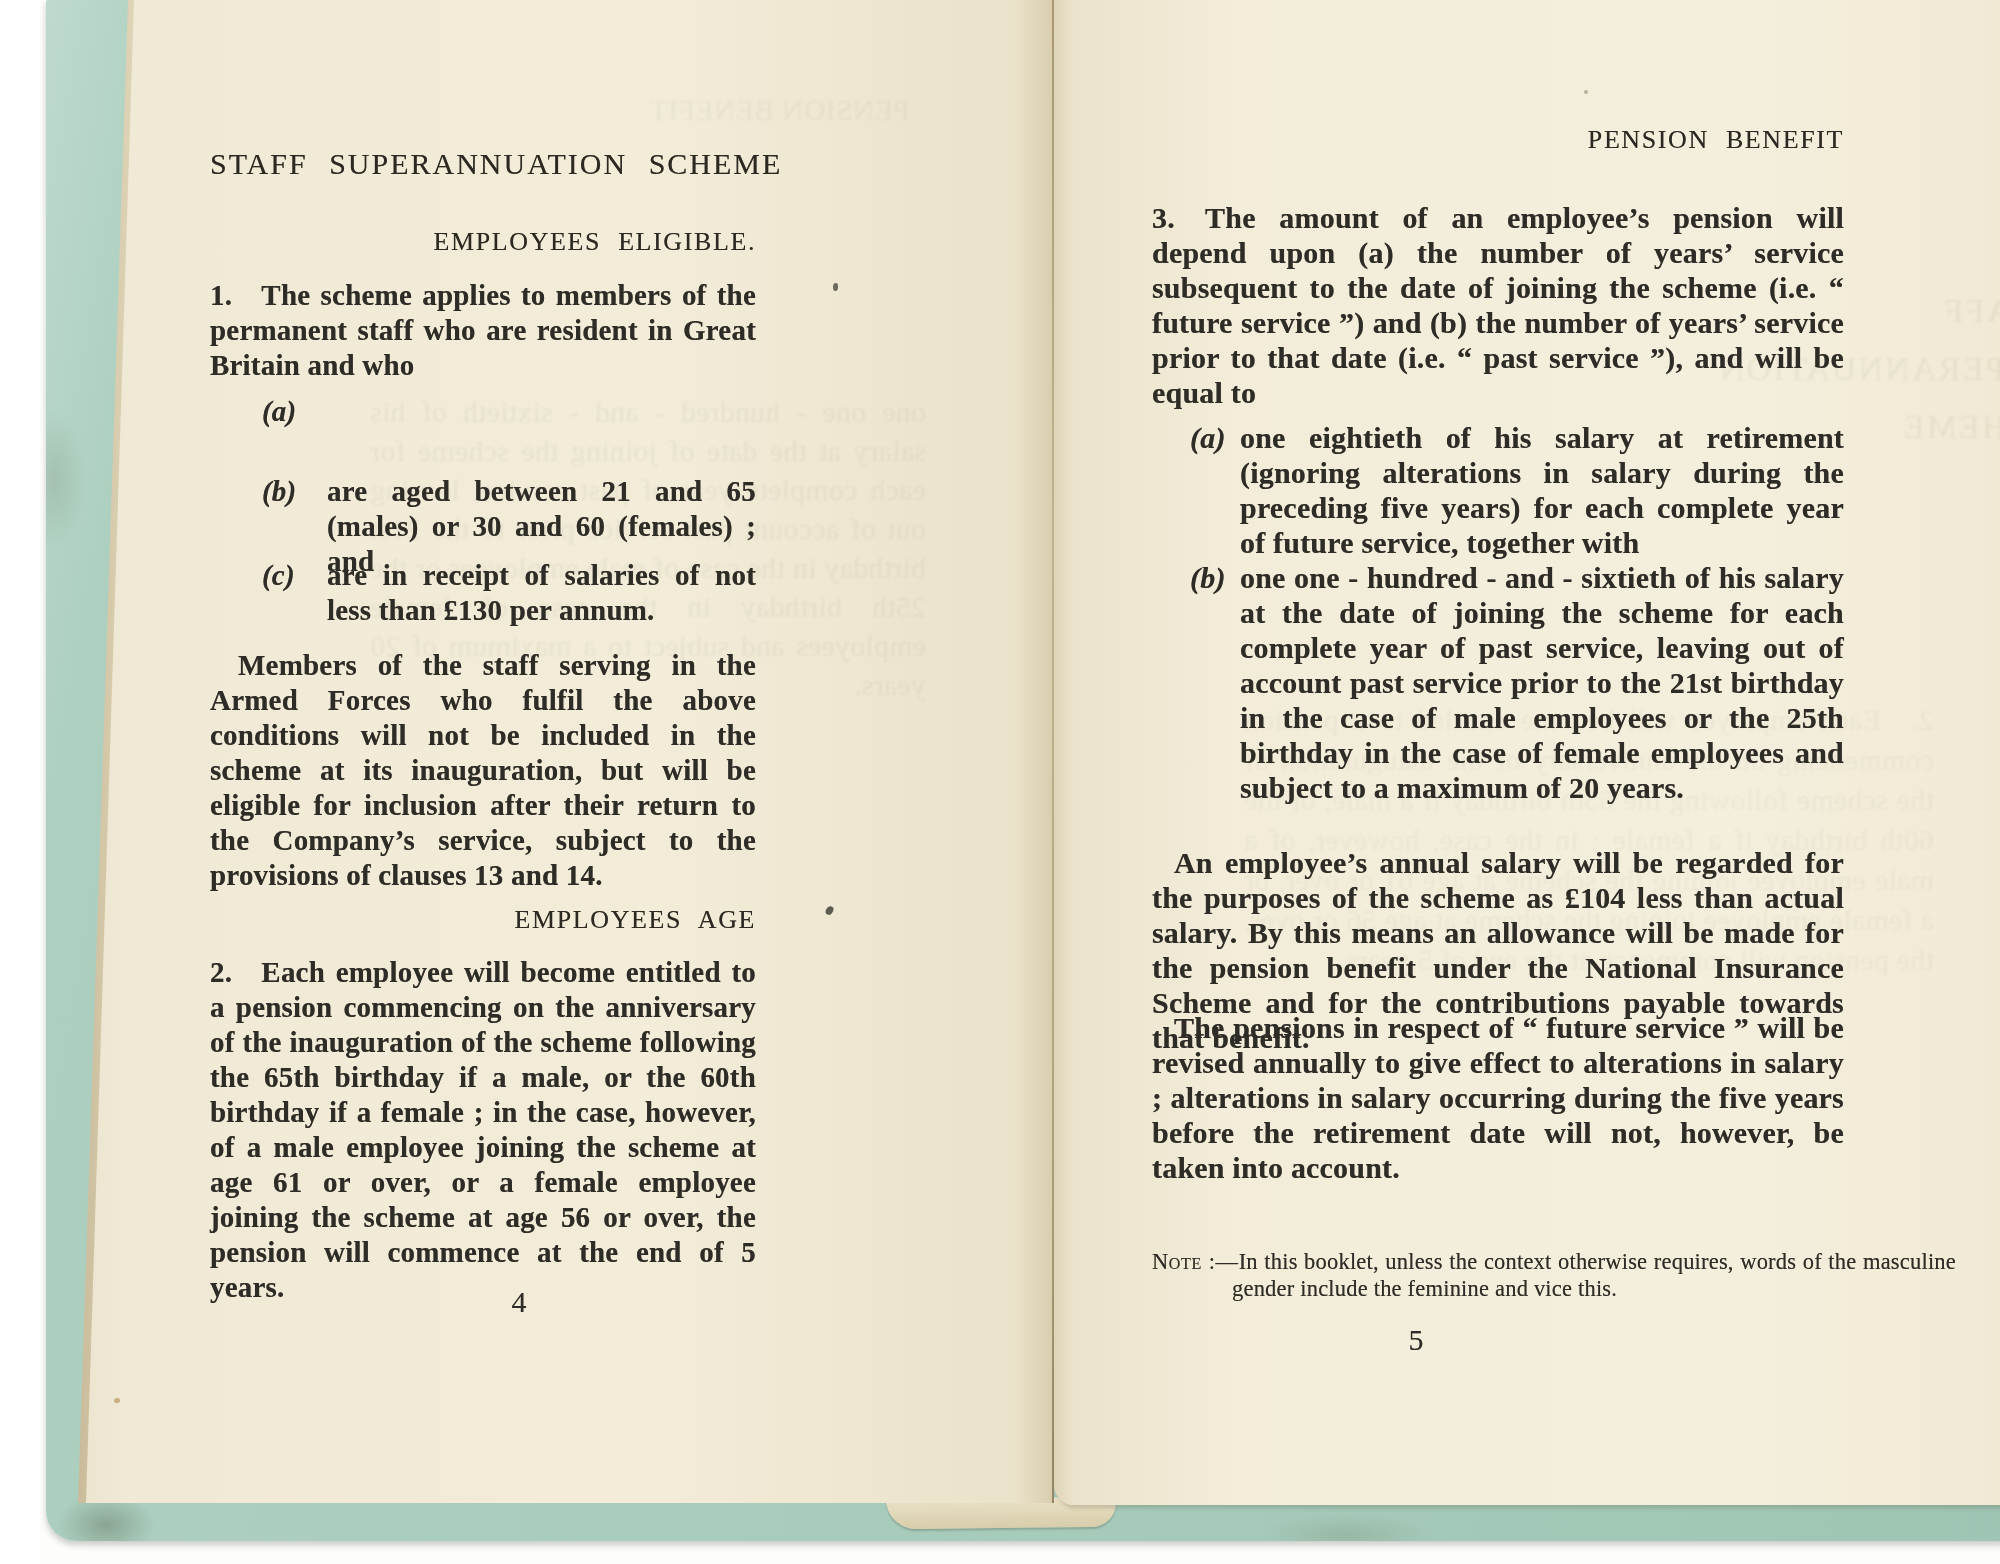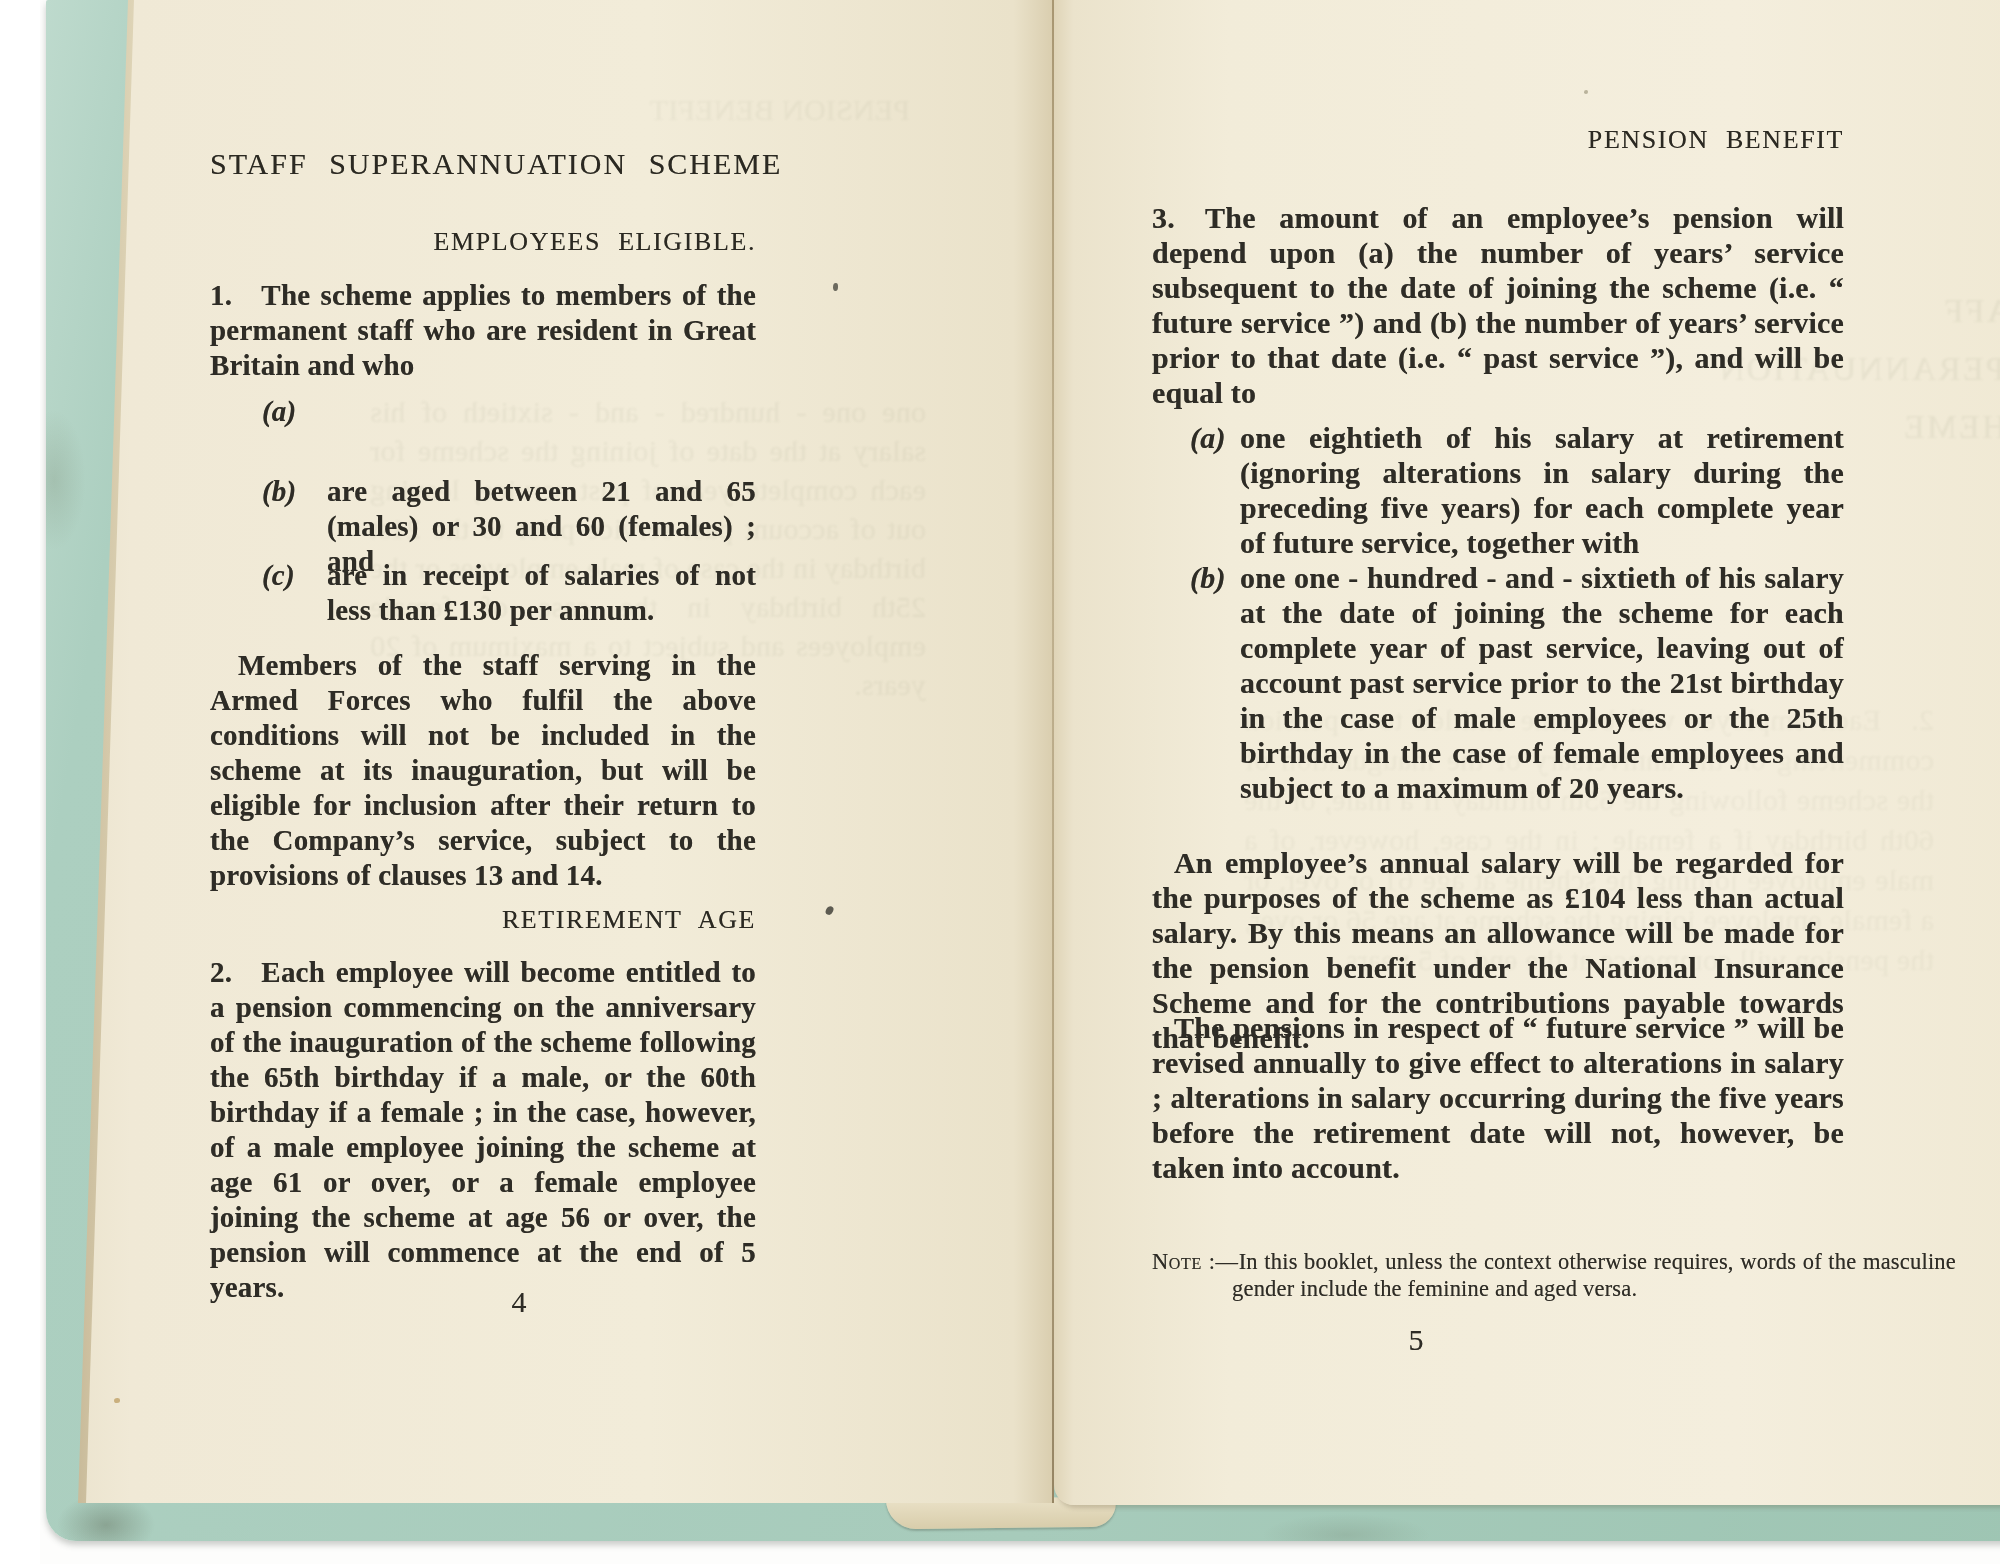--- a/index.html
+++ b/index.html
@@ -134,21 +134,21 @@
         <span class="mk mk-l">(b)</span>
         <span>are aged between 21 and 65 (males) or 30 and 60 (females) ; and</span>
       </div>
       <div class="blk li li-l just" style="top:558px">
         <span class="mk mk-l">(c)</span>
         <span>are in receipt of salaries of not less than £130 per annum.</span>
       </div>
 
       <div class="blk just ind-l" style="top:648px">Members of the staff serving in the Armed Forces who fulfil the above conditions will not be included in the scheme at its inauguration, but will be eligible for inclusion after their return to the Company’s service, subject to the provisions of clauses 13 and 14.</div>
 
-      <div class="blk heading" style="top:902px">RETIREMENT AGE</div>
+      <div class="blk heading" style="top:902px">EMPLOYEES AGE</div>
 
       <div class="blk just" style="top:955px">2. Each employee will become entitled to a pension commencing on the anniversary of the inauguration of the scheme following the 65th birthday if a male, or the 60th birthday if a female ;  in the case, however, of a male employee joining the scheme at age 61 or over, or a female employee joining the scheme at age 56 or over, the pension will commence at the end of 5 years.</div>
 
       <div class="blk pnum" style="top:1284px; transform:translateX(36px)">4</div>
     </div>
   </div>
 
   <div class="page-right">
     <div class="col-right">
 
@@ -166,21 +166,21 @@
       <div class="blk li li-r just" style="top:560px">
         <span class="mk mk-r">(b)</span>
         <span>one one - hundred - and - sixtieth of his salary at the date of joining the scheme for each complete year of past service, leaving out of account past service prior to the 21st birthday in the case of male employees or the 25th birthday in the case of female employees and subject to a maximum of 20 years.</span>
       </div>
 
       <div class="blk just ind-r" style="top:845px">An employee’s annual salary will be regarded for the purposes of the scheme as £104 less than actual salary.  By this means an allowance will be made for the pension benefit under the National Insurance Scheme and for the contributions payable towards that benefit.</div>
 
       <div class="blk just ind-r" style="top:1010px">The pensions in respect of “ future service ” will be revised annually to give effect to alterations in salary ;  alterations in salary occurring during the five years before the retirement date will not, however, be taken into account.</div>
 
       <div class="blk note-blk" style="top:1248px">
-        <span class="note-cap">Note :—</span><span>In this booklet, unless the context otherwise requires, words of the masculine gender include the feminine and aged versa.</span>
+        <span class="note-cap">Note :—</span><span>In this booklet, unless the context otherwise requires, words of the masculine gender include the feminine and vice this.</span>
       </div>
 
       <div class="blk pnum" style="top:1322px; transform:translateX(-82px)">5</div>
     </div>
   </div>
 
   <div class="gutter-line"></div>
 
   <div class="speck s1"></div>
   <div class="speck s2"></div>

